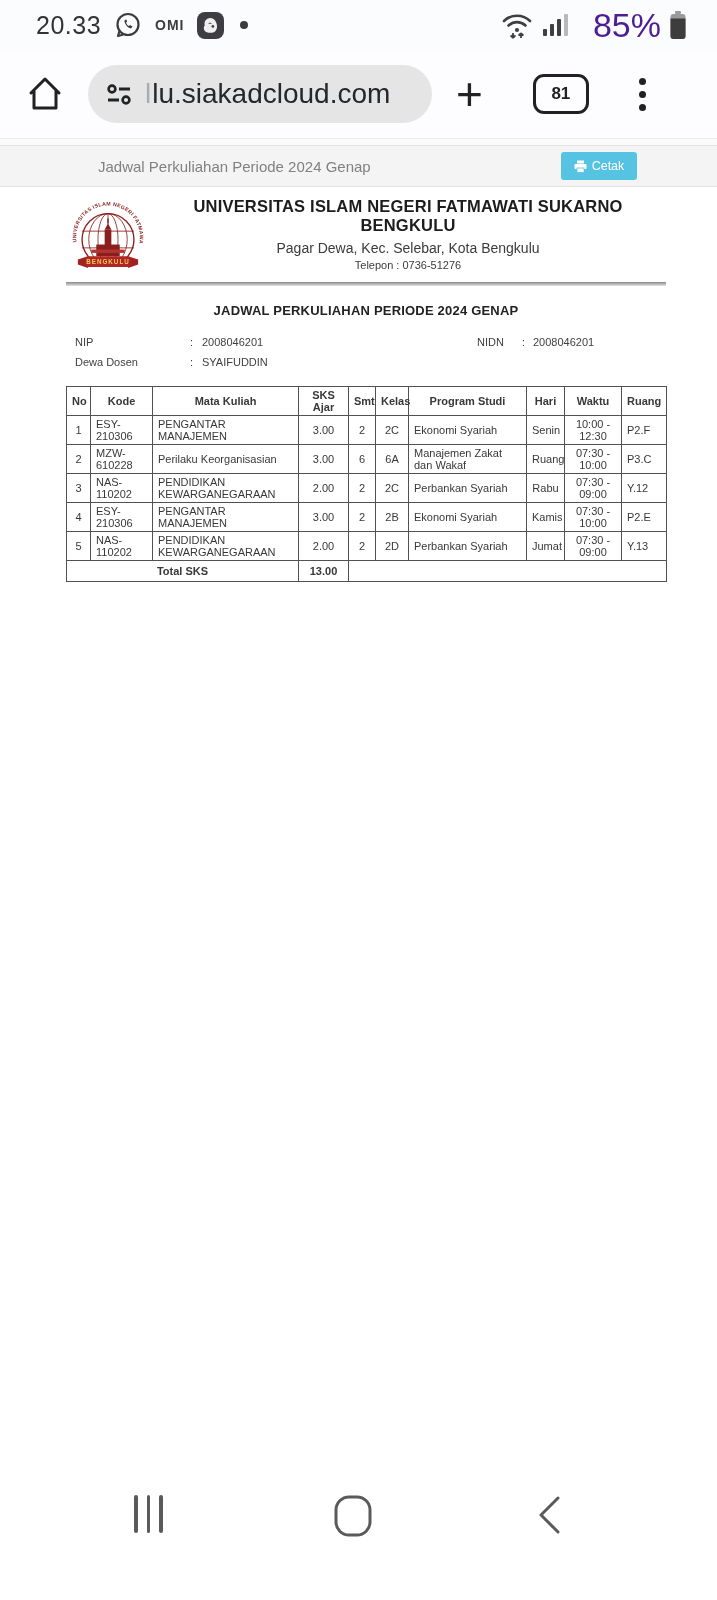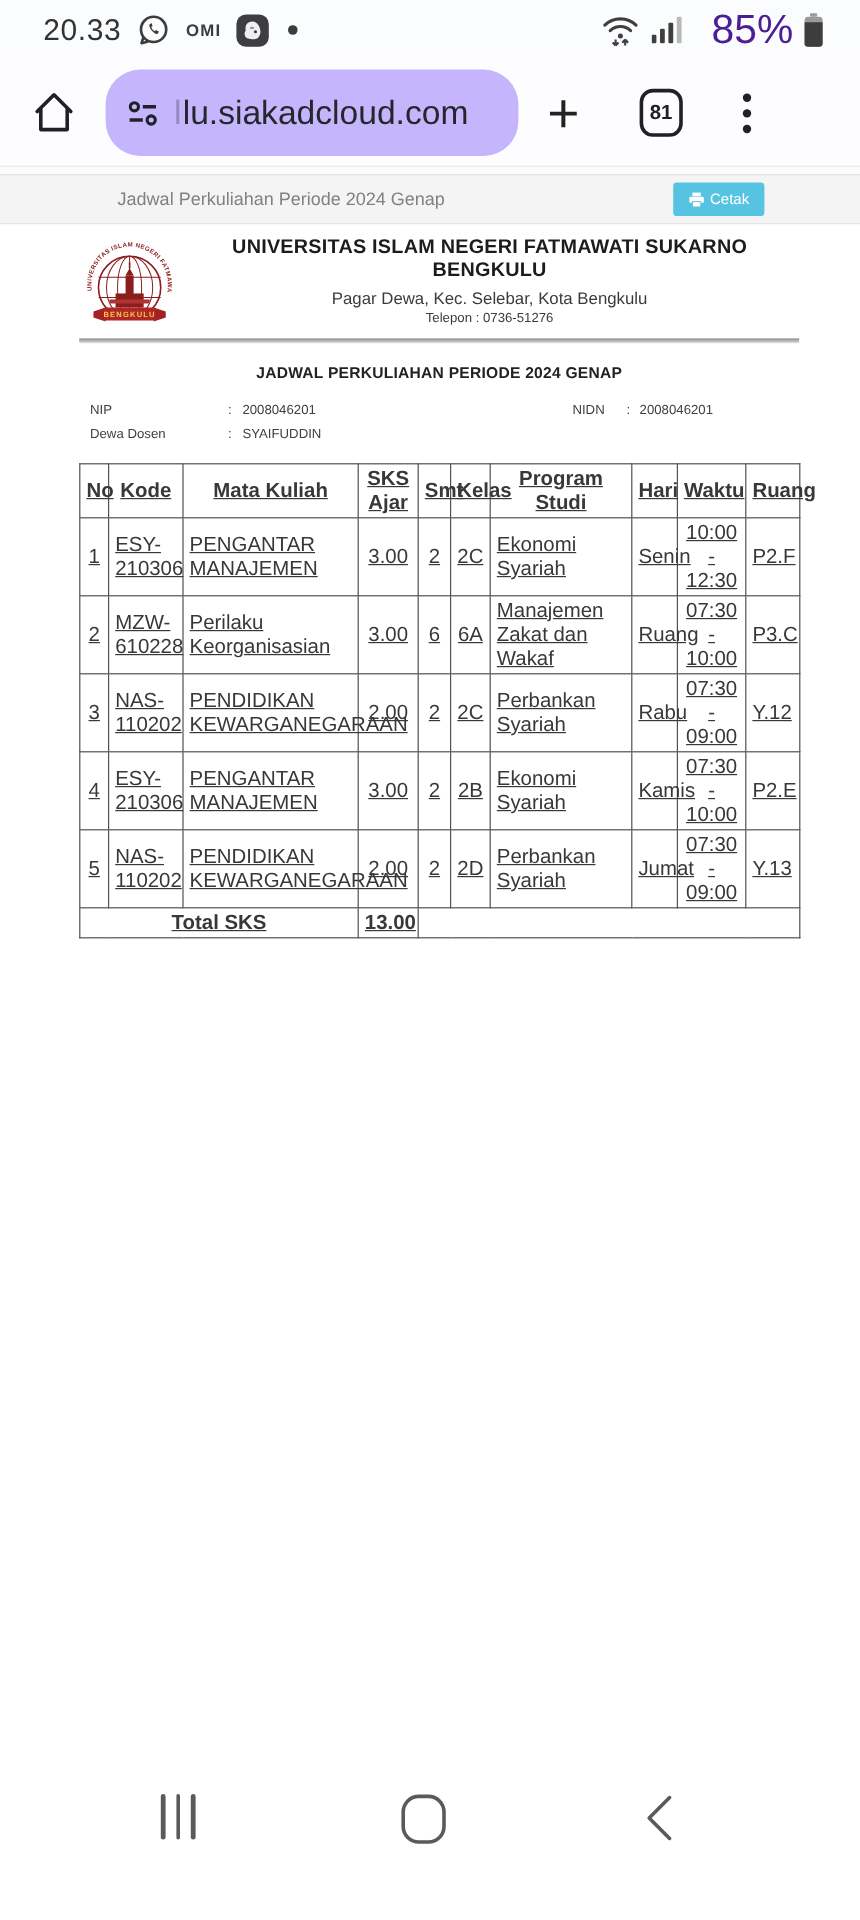--- a/index.html
+++ b/index.html
@@ -30,35 +30,35 @@
   .battery-pct { font-size:34px; color:#4c1d95; margin-left:16px; }
 
   
   .browser-bar {
     height:88px; background:#fdfdff;
     display:flex; align-items:center;
     padding:0 26px;
   }
   .url-pill {
     margin-left:24px;
-    width:344px; height:72px; border-radius:29px;
-    background:#c4b5fd;
+    width:344px; height:58px; border-radius:29px;
+    background:#e5e5e5;
     display:flex; align-items:center;
     padding:0 14px 0 18px;
     overflow:hidden;
     text-align:right;
   }
   .url-text {
     font-size:28px; color:#24282c; margin-left:12px; white-space:nowrap;
   }
   .url-clip { opacity:0.3; margin-right:1px; }
   .plus-glyph { font-size:46px; font-weight:300; color:#222; margin-left:24px; line-height:1; }
   .tab-counter {
     margin-left:50px;
-    width:36px; height:40px; border:3px solid #202124; border-radius:11px;
+    width:56px; height:40px; border:3px solid #202124; border-radius:11px;
     display:flex; align-items:center; justify-content:center;
     font-size:17px; font-weight:bold; color:#202124;
   }
   .kebab { margin-left:50px; display:flex; flex-direction:column; gap:6px; }
   .kebab span { width:7px; height:7px; border-radius:50%; background:#202124; }
 
   .bar-gap { height:7px; background:#fbfbfc; border-top:1px solid #ececec; }
 
   
   .page-toolbar {
@@ -99,21 +99,21 @@
   .m-nidn-label  { position:absolute; left:402px; }
   .m-nidn-colon  { position:absolute; left:447px; }
   .m-nidn-value  { position:absolute; left:458px; }
   .m-dosen-label { position:absolute; left:0; }
   .m-dosen-colon { position:absolute; left:115px; }
   .m-dosen-value { position:absolute; left:127px; }
 
   table.sched {
     margin-left:66px; margin-top:10px;
     border-collapse:collapse; table-layout:fixed; width:600px;
-    font-size:17px; color:#383838;text-decoration:underline;
+    font-size:11px; color:#383838;
   }
   table.sched th, table.sched td { border:1px solid #515151; padding:2px 5px; }
   table.sched th { font-weight:bold; height:21px; text-align:center; }
   table.sched tbody td { height:24px; }
   .c-no{width:24px} .c-kode{width:62px} .c-mk{width:146px} .c-sks{width:50px}
   .c-smt{width:27px} .c-kelas{width:33px} .c-prodi{width:118px}
   .c-hari{width:38px} .c-waktu{width:57px} .c-ruang{width:45px}
   table.sched tbody td:nth-child(1),
   table.sched tbody td:nth-child(4),
   table.sched tbody td:nth-child(5),

